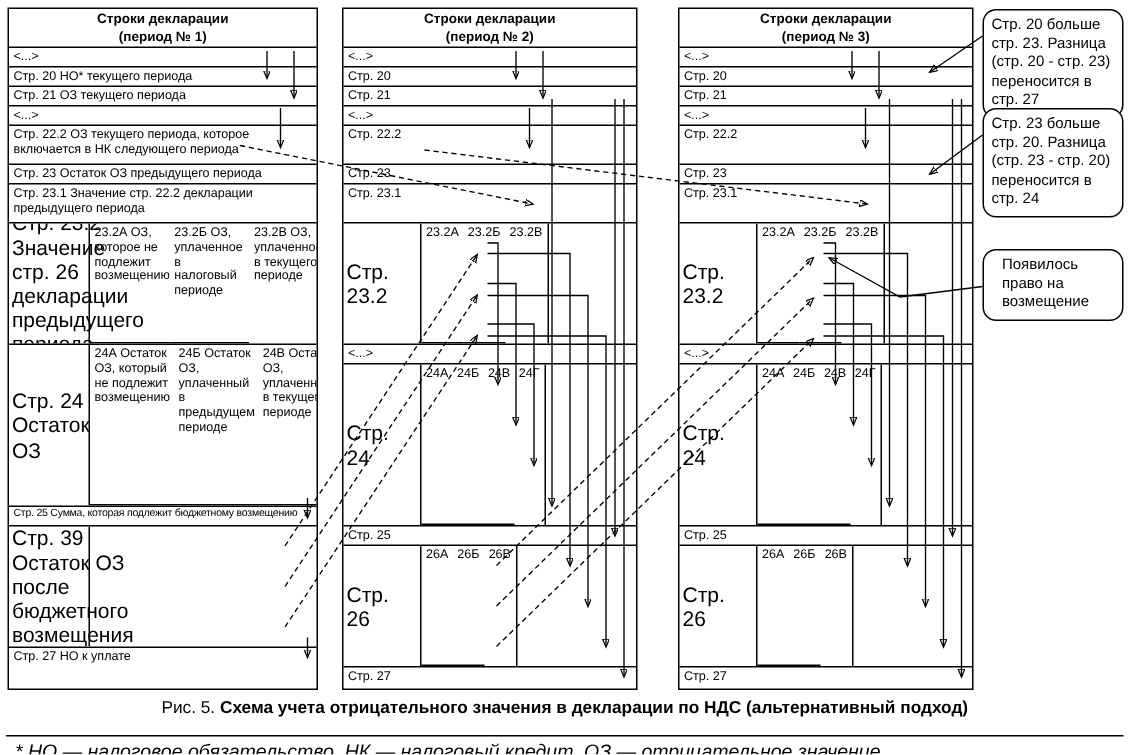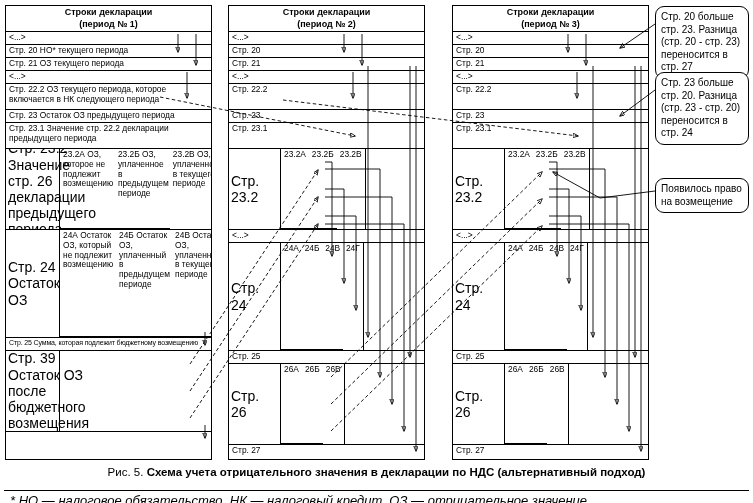--- a/index.html
+++ b/index.html
@@ -30,21 +30,21 @@
   .gsubs { display:flex; flex-direction:row; }
   .c1col .gsubs { flex:1 1 auto; }
   .coln  .gsubs { flex:0 0 44px; border-right:1px solid #000; }
   .gsub { flex:1 1 0; border-bottom:1px solid #000; font-size:8.4px;
           line-height:1.16; padding:1px 3px; overflow:hidden; }
   .gsub:last-child { border-bottom:none; }
   .gspace { flex:1 1 auto; }
   .callout { position:absolute; left:655px; width:94px; border:1px solid #000;
              border-radius:9px; background:#fff; font-size:10px; line-height:1.25;
              padding:4px 5px; }
-  #callout1 { top:6px; }  #callout2 { top:72px; }  #callout3 { top:178px; }
+  #callout1 { top:6px; }  #callout2 { top:72px; }  #callout3 { top:166px;padding-left:12px; }
   .caption { position:absolute; top:466px; left:0; width:100%; text-align:center;
              font-size:11.5px; }
   .caption .cap-prefix { font-weight:normal; }
   .caption .cap-text   { font-weight:bold; }
   .footrule { position:absolute; top:490px; left:4px; right:4px; border-top:1px solid #000; }
   .footnote { position:absolute; top:493px; left:10px; font-size:13px; font-style:italic; }
   svg.overlay { position:absolute; left:0; top:0; pointer-events:none; }
   svg.overlay path { stroke:#000; stroke-width:0.9; fill:none; }
   svg.overlay g.dashed path { stroke-dasharray:3.5 2.5; }
 </style>
@@ -62,37 +62,38 @@
     <div class="row h13">Стр. 20 НО* текущего периода</div>
     <div class="row h13">Стр. 21 ОЗ текущего периода</div>
     <div class="row h13">&lt;...&gt;</div>
     <div class="row h26">Стр. 22.2 ОЗ текущего периода, которое включается в НК следующего периода</div>
     <div class="row h13">Стр. 23 Остаток ОЗ предыдущего периода</div>
     <div class="row h26">Стр. 23.1 Значение стр. 22.2 декларации предыдущего периода</div>
     <div class="grow g81">
       <div class="glabel">Стр. 23.2 Значение стр. 26 декларации предыдущего периода</div>
       <div class="gsubs">
         <div class="gsub">23.2А ОЗ, которое не подлежит возмещению</div>
-        <div class="gsub">23.2Б ОЗ, уплаченное в предыдущем периоде</div>
+        <div class="gsub">23.2Б ОЗ, уплаченное в налоговый периоде</div>
         <div class="gsub">23.2В ОЗ, уплаченное в текущего периоде</div>
       </div>
     </div>
     <div class="grow g108">
       <div class="glabel">Стр. 24 Остаток ОЗ</div>
       <div class="gsubs">
         <div class="gsub">24А Остаток ОЗ, который не подлежит возмещению</div>
         <div class="gsub">24Б Остаток ОЗ, уплаченный в предыдущем периоде</div>
         <div class="gsub">24В Остаток ОЗ, уплаченный в текущем периоде</div>
         <div class="gsub">24Г Остаток ОЗ, не уплаченный поставщикам</div>
       </div>
     </div>
     <div class="row h13 xs">Стр. 25 Сумма, которая подлежит бюджетному возмещению</div>
     <div class="grow g81">
       <div class="glabel">Стр. 39 Остаток ОЗ после бюджетного возмещения</div>
     </div>
+    <div class="row fill">Стр. 27 НО к уплате</div>
   </div>
 
   <div class="col coln" id="col2">
     <div class="hdr">
       <div>Строки декларации</div>
       <div>(период № 2)</div>
     </div>
     <div class="row h13">&lt;...&gt;</div>
     <div class="row h13">Стр. 20</div>
     <div class="row h13">Стр. 21</div>

